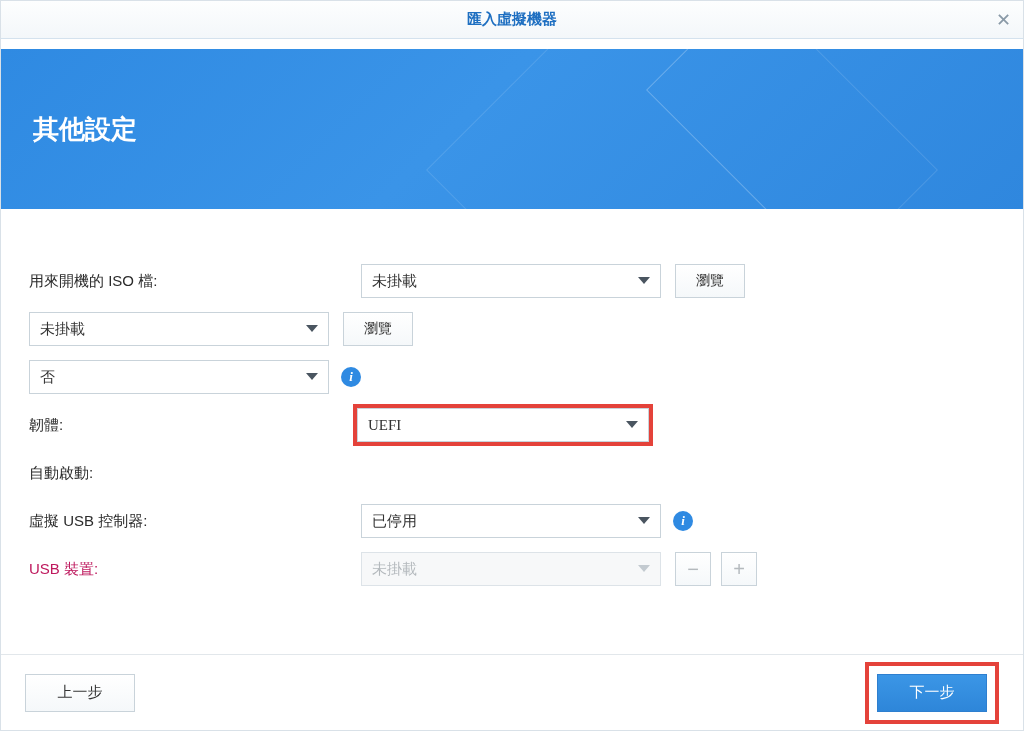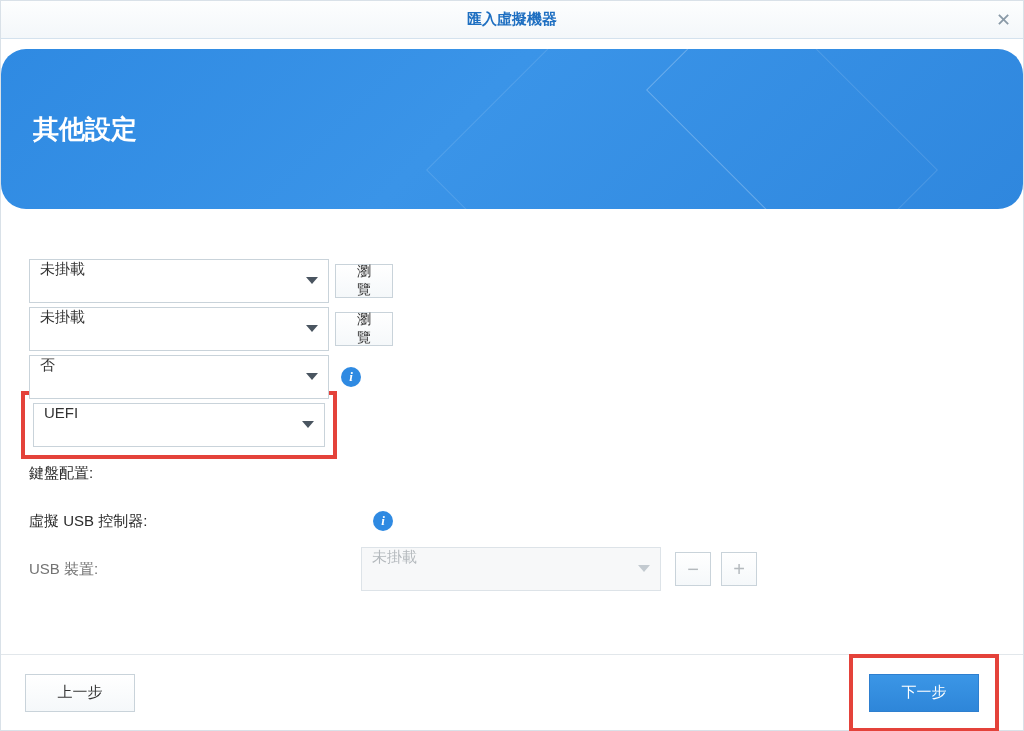--- a/index.html
+++ b/index.html
@@ -1,65 +1,66 @@
 <!DOCTYPE html>
 <html><head>
 <meta charset="utf-8">
 <style>
   * { box-sizing: border-box; margin: 0; padding: 0; }
   html, body { width: 1024px; height: 731px; font-family: "Helvetica Neue", Arial, "PingFang TC", "Microsoft JhengHei", sans-serif; background: #fff; }
   .dialog { width: 1024px; height: 731px; display: flex; flex-direction: column; border: 1px solid #d9e1e8; gap: 10px; }
   .titlebar { height: 38px; background: linear-gradient(#fdfefe,#f3f7fa); border-bottom: 1px solid #d4e2ee; display: flex; align-items: center; justify-content: center; position: relative; }
   .titlebar-text { color: #1e6fc1; font-size: 15px; font-weight: 600; }
   .close-x { position: absolute; right: 12px; top: 8px; font-size: 18px; color: #8a9aa7; cursor: pointer; }
-  .banner { height: 160px; background: linear-gradient(135deg,#2f8ae2 0%,#3a94e8 45%,#2f87de 100%); position: relative; overflow: hidden; display: flex; align-items: center; border-radius: 25px; }
+  .banner { height: 160px; background: linear-gradient(135deg,#2f8ae2 0%,#3a94e8 45%,#2f87de 100%); position: relative; overflow: hidden; display: flex; align-items: center; }
   .banner::before, .banner::after { content:""; position:absolute; width:360px; height:360px; border:1px solid rgba(255,255,255,.25); transform: rotate(45deg); }
   .banner::before { right: -60px; top: -140px; }
   .banner::after  { right: 160px; top: -60px; opacity:.5; }
   .banner-title { color: #fff; font-size: 26px; font-weight: 600; margin-left: 32px; position: relative; z-index: 1; }
   .form-area { flex: 1; padding: 38px 28px 0 28px; }
   .row { display: flex; align-items: center; height: 48px; }
   .label { width: 332px; color: #2b2b2b; font-size: 15px; }
-  .label.disabled { color: #737373; }
-  .select { width: 300px; height: 44px; border: 1px solid #c9d3da; background: #fff; display: flex; align-items: flex-start; padding: 0 10px; position: relative; font-size: 15px; color: #333; cursor: pointer; }
+  .label.disabled { color: #be185d; }
+  .select { width: 300px; height: 34px; border: 1px solid #c9d3da; background: #fff; display: flex; align-items: center; padding: 0 10px; position: relative; font-size: 15px; color: #333; cursor: pointer; font-family: Liberation Serif, serif; }
   .select.disabled { background: #f7f8f9; color: #b4b9bd; cursor: default; border-color: #dde3e8; }
   .select .caret { position: absolute; right: 10px; top: 50%; transform: translateY(-50%); }
   .caret svg { display:block; }
-  .hl { border: 4px solid #e4423a; padding: 8px; margin-left: -8px; }
+  .hl { border: 4px solid #e4423a; padding: 0; margin-left: -8px; }
   .hl .select { border: 1px solid #c9d3da; }
   .btn { height: 34px; border: 1px solid #c9d3da; background: linear-gradient(#ffffff,#f5f8fa); font-size: 14px; color: #333; padding: 0 20px; cursor: pointer; display:inline-flex; align-items:center; justify-content:center; }
   .btn.primary { background: linear-gradient(#3b96e6,#2e86d9); color:#fff; border-color:#2e7fcf; }
   .btn.square { width:36px; padding:0; font-size:20px; color:#6a7580; }
   .btn.disabled { color:#b4b9bd; cursor:default; }
-  .browse { margin-left: 6px; width: 58px; }
+  .browse { margin-left: 14px; width: 70px; }
   .info-icon { width:20px; height:20px; margin-left:12px; border-radius:50%; background:#2f8ae2; color:#fff; display:flex; align-items:center; justify-content:center; font-style:italic; font-family:Georgia,serif; font-size:13px; font-weight:bold; cursor:pointer; }
   .spacer { flex:1; }
   .plusminus { margin-left: 14px; display:flex; gap:10px; }
   .footer { height: 76px; border-top: 1px solid #e2e7eb; display:flex; align-items:center; padding: 0 24px; gap: 20px; justify-content: flex-end; }
   .footer .spacer { flex:1; }
-  .footer .hl-next { border:4px solid #e4423a; padding:16px; display:inline-flex; }
+  .footer .hl-next { border:4px solid #e4423a; padding:8px; display:inline-flex; }
   .footer .btn { min-width: 110px; height:38px; font-size:15px; }
 </style>
 </head>
 <body>
 
 <div class="dialog">
 
   <div class="titlebar">
     <span class="titlebar-text">匯入虛擬機器</span>
     <span class="close-x">✕</span>
   </div>
 
   <div class="banner">
     <div class="banner-title">其他設定</div>
   </div>
 
   <div class="form-area">
 
     <div class="row">
+      <div class="label">用來開機的 ISO 檔:</div>
       <div class="select">
         <span>未掛載</span>
         <span class="caret">
             <svg width="12" height="8">
               <polygon points="0,0 12,0 6,7" fill="#4a5560"></polygon>
             </svg>
           </span>
       </div>
       <button class="btn browse">瀏覽</button>
     </div>
@@ -82,38 +83,47 @@
         <span class="caret">
             <svg width="12" height="8">
               <polygon points="0,0 12,0 6,7" fill="#4a5560"></polygon>
             </svg>
           </span>
       </div>
       <div class="info-icon">i</div>
     </div>
 
     <div class="row">
+      <div class="label">韌體:</div>
       <div class="hl">
         <div class="select" style="width:292px">
           <span>UEFI</span>
           <span class="caret">
               <svg width="12" height="8">
                 <polygon points="0,0 12,0 6,7" fill="#4a5560"></polygon>
               </svg>
             </span>
         </div>
       </div>
     </div>
 
     <div class="row">
-      <div class="label">鍵盤配置:</div>
+      <div class="label">自動啟動:</div>
     </div>
 
     <div class="row">
       <div class="label">虛擬 USB 控制器:</div>
+      <div class="select">
+        <span>已停用</span>
+        <span class="caret">
+            <svg width="12" height="8">
+              <polygon points="0,0 12,0 6,7" fill="#4a5560"></polygon>
+            </svg>
+          </span>
+      </div>
       <div class="info-icon">i</div>
     </div>
 
     <div class="row">
       <div class="label disabled">USB 裝置:</div>
       <div class="select disabled">
         <span>未掛載</span>
         <span class="caret">
             <svg width="12" height="8">
               <polygon points="0,0 12,0 6,7" fill="#c3cad0"></polygon>

